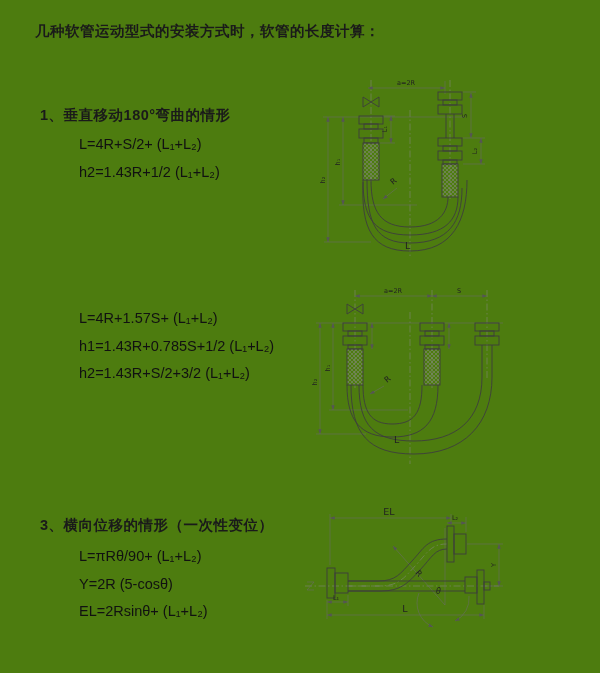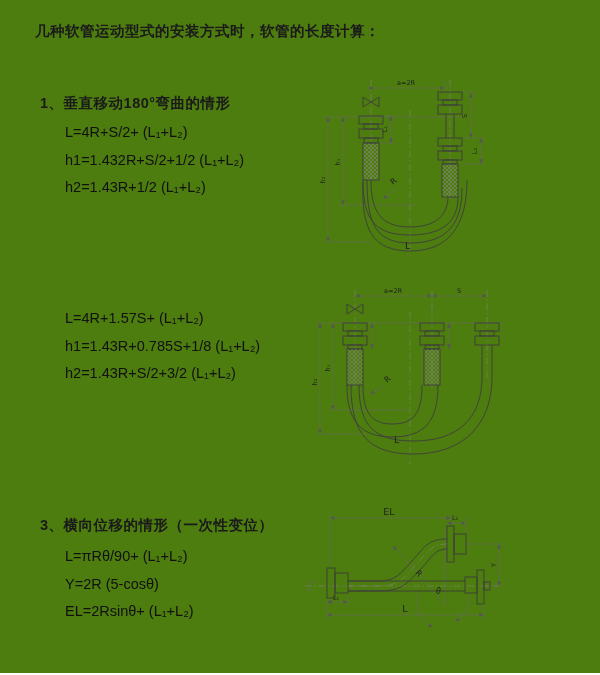--- a/index.html
+++ b/index.html
@@ -1,50 +1,49 @@
 <!DOCTYPE html>
 <html><head>
 <meta charset="utf-8">
 <style>
   html,body{margin:0;padding:0;background:#ffffff;}
   .page{position:relative;width:600px;height:673px;background:#4d7c0f;overflow:hidden;
         font-family:"Liberation Sans","DejaVu Sans",sans-serif;color:#1a1a1a;}
   .title{position:absolute;left:35px;top:22px;font-size:14.5px;font-weight:bold;letter-spacing:.5px;white-space:nowrap;}
   .sec{position:absolute;left:40px;}
   .heading{font-size:14.5px;font-weight:bold;letter-spacing:.5px;white-space:nowrap;}
-  .formulas{margin-left:25px;margin-top:6px;}
+  .formulas{margin-left:39px;margin-top:6px;}
   .formula{font-size:14.5px;line-height:27.5px;color:#111;white-space:nowrap;}
   svg.diagram{position:absolute;overflow:visible;}
   .cl{stroke:#8a8a8a;stroke-width:.5;stroke-dasharray:7 2.5 1.5 2.5;fill:none;}
   .thin{stroke:#6b6b6b;stroke-width:.55;fill:none;}
   .obj{stroke:#3d3d3d;stroke-width:.9;fill:none;}
   .lbl text{font-family:"DejaVu Sans",sans-serif;font-size:6.5px;fill:#222;}
   .lbl .big{font-size:9.5px;}
   .lbl .mid{font-size:8px;}
 </style>
 </head>
 <body>
 
 <div class="page">
 
   <div class="title">几种软管运动型式的安装方式时，软管的长度计算：</div>
 
-  <section class="sec" style="top:94px">
+  <section class="sec" style="top:106px">
     <div class="heading">1、垂直移动180°弯曲的情形</div>
     <div class="formulas">
       <div class="formula">L=4R+S/2+ (L₁+L₂)</div>
-      <div class="formula">h1=1.432R+S/2+1/2 (L₁+L₂)</div>
       <div class="formula">h2=1.43R+1/2 (L₁+L₂)</div>
     </div>
   </section>
 
   <section class="sec" style="top:299px">
     <div class="formulas">
       <div class="formula">L=4R+1.57S+ (L₁+L₂)</div>
-      <div class="formula">h1=1.43R+0.785S+1/8 (L₁+L₂)</div>
+      <div class="formula">h1=1.43R+0.785S+1/2 (L₁+L₂)</div>
       <div class="formula">h2=1.43R+S/2+3/2 (L₁+L₂)</div>
     </div>
   </section>
 
   <section class="sec" style="top:516px">
     <div class="heading">3、横向位移的情形（一次性变位）</div>
     <div class="formulas" style="margin-top:8px">
       <div class="formula">L=πRθ/90+ (L₁+L₂)</div>
       <div class="formula">Y=2R (5-cosθ)</div>
       <div class="formula">EL=2Rsinθ+ (L₁+L₂)</div>

